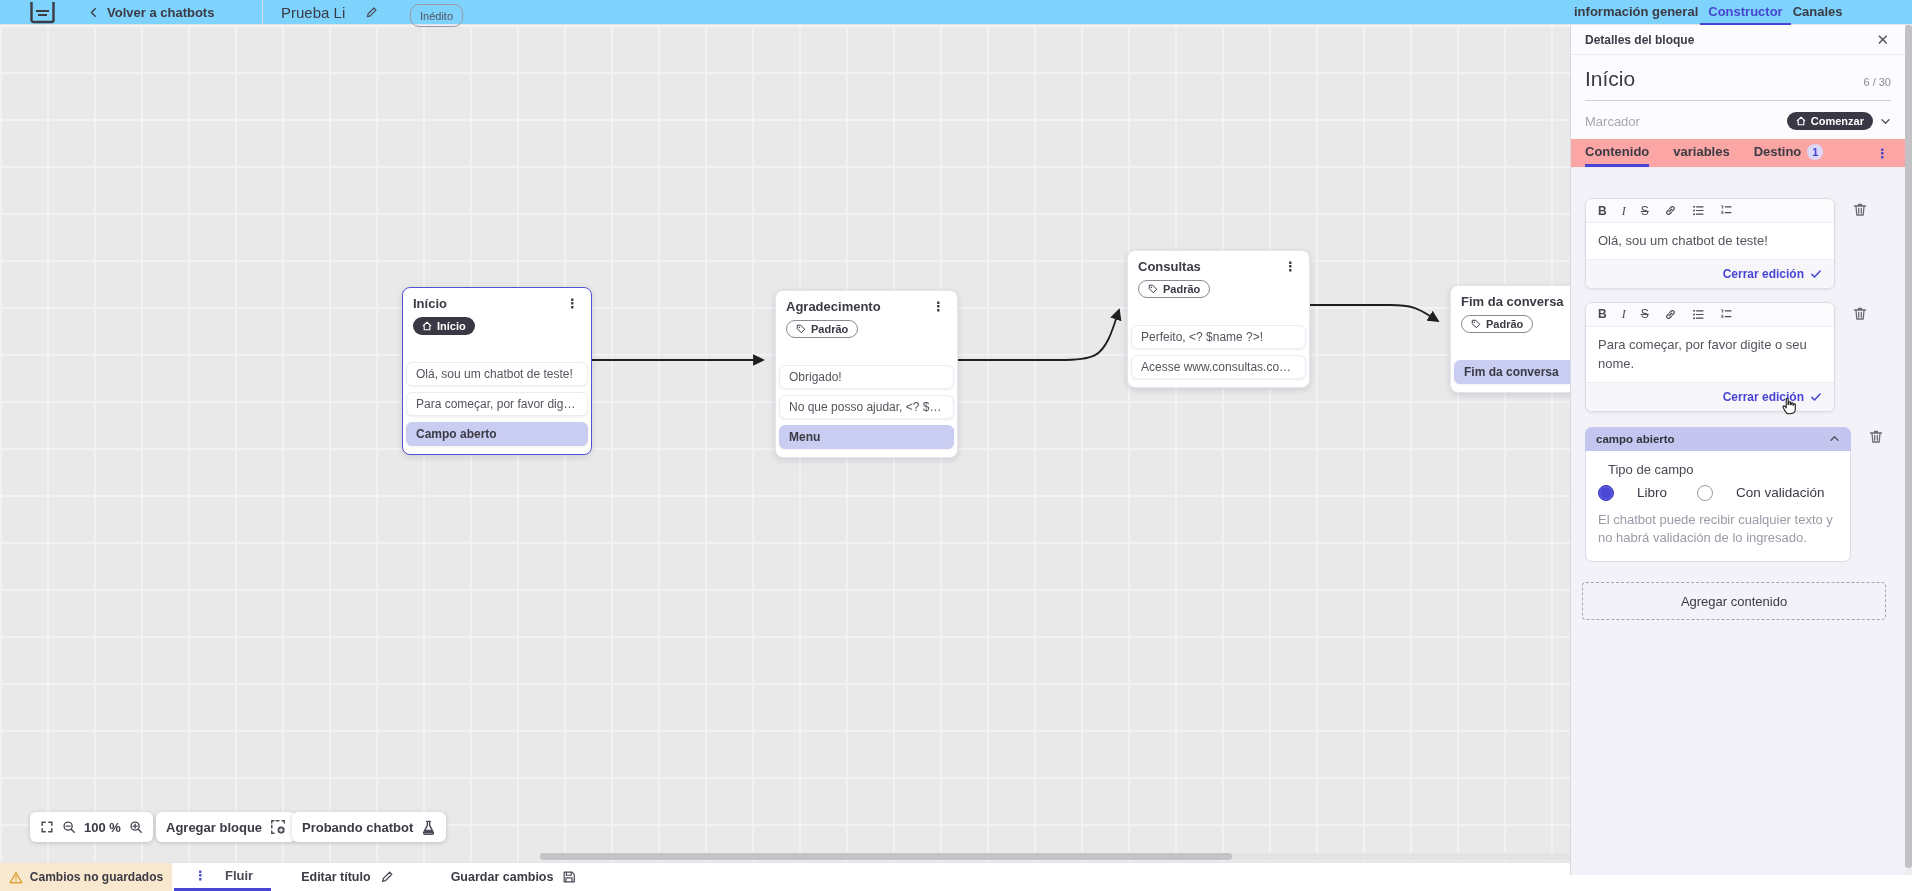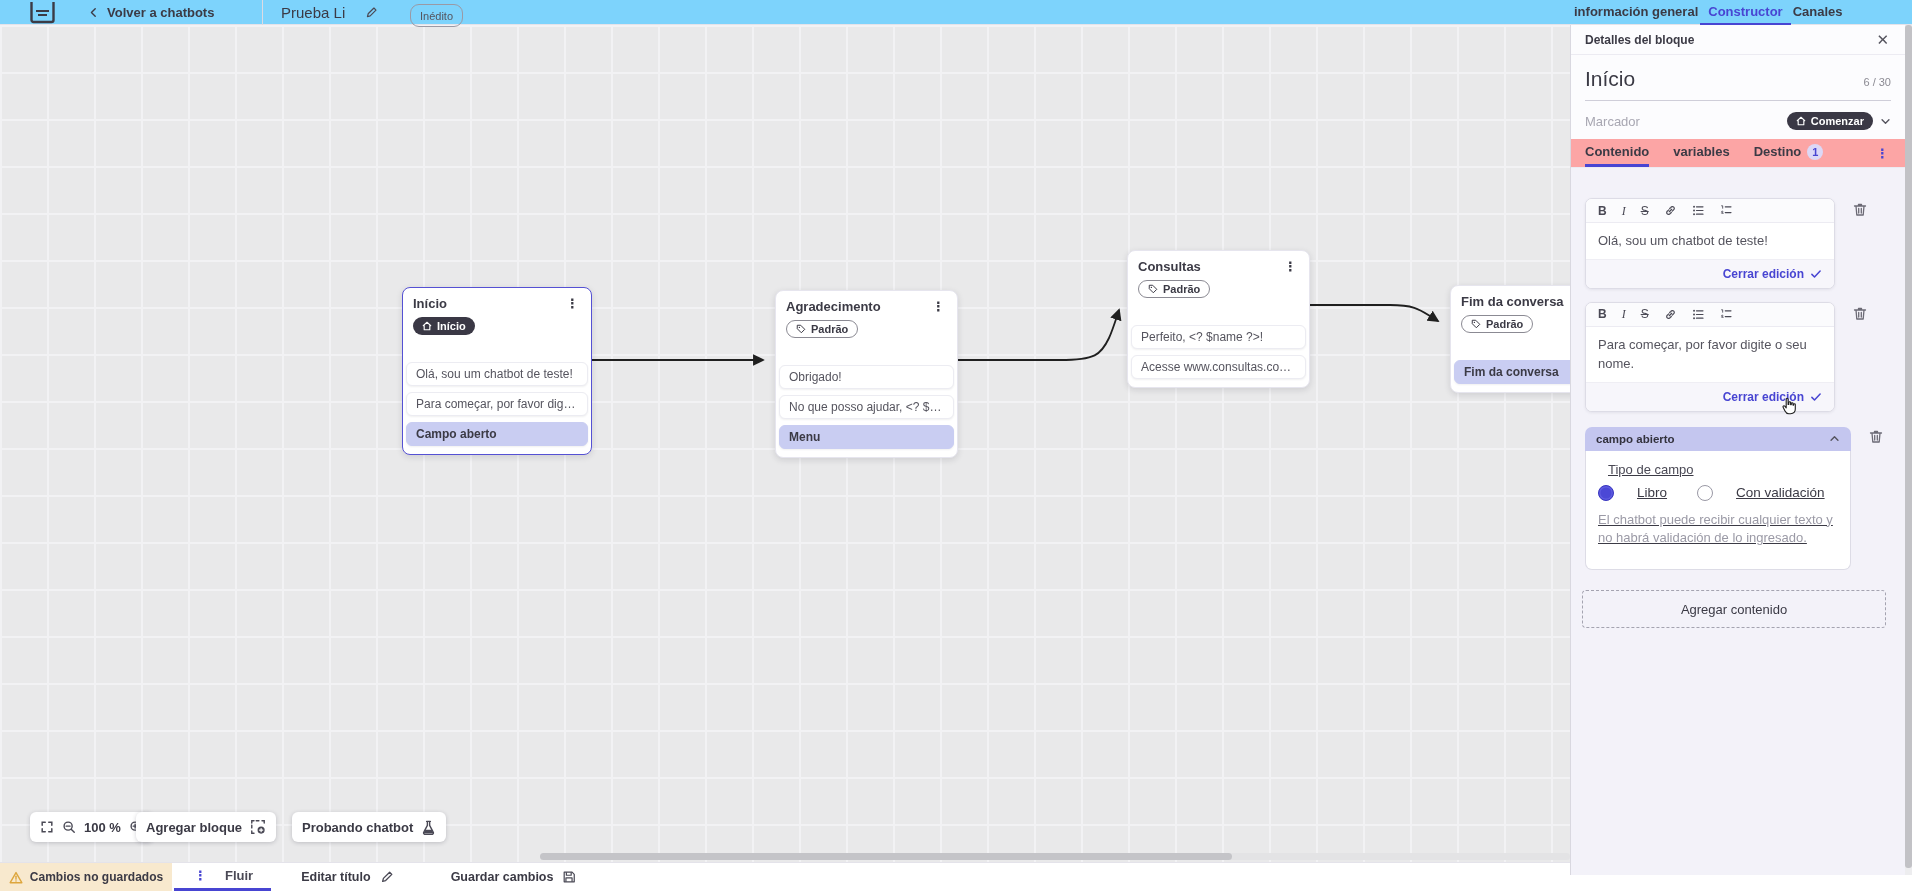--- a/index.html
+++ b/index.html
@@ -48,21 +48,21 @@
   .fb-rows{margin-top:27px;display:flex;flex-direction:column;gap:6px;}
   .fb-row{height:24px;line-height:23px;background:#fff;border:1px solid #ececf2;border-radius:6px;margin:0 3px;padding:0 9px;font-size:12px;color:var(--text-mid);white-space:nowrap;overflow:hidden;text-overflow:ellipsis;box-shadow:0 1px 2px rgba(40,40,60,.07);}
   .fb-row.hl{background:var(--highlight-row-bg);border-color:var(--highlight-row-bg);color:var(--text-dark);font-weight:700;}
 
   
   #canvas-toolbar{position:absolute;left:0;top:787px;width:100%;height:30px;pointer-events:none;}
   .ctb-card{position:absolute;top:0;height:30px;background:#fff;border-radius:6px;box-shadow:0 1px 4px rgba(40,40,60,.22);display:flex;align-items:center;gap:8px;padding:0 10px;pointer-events:auto;cursor:pointer;}
   .ctb-card svg{width:14px;height:14px;color:#4a4955;}
   .ctb-label{font-size:13px;font-weight:700;color:var(--text-dark);white-space:nowrap;}
   #zoom-card{left:30px;}
-  #addblock-card{left:136px;justify-content:flex-end;}
+  #addblock-card{left:156px;justify-content:flex-end;}
   #test-card{left:292px;}
 
   .h-scroll{position:absolute;left:540px;top:828px;width:1030px;height:7px;background:#e3e3e5;border-radius:4px;}
   .h-scroll .thumb{position:absolute;left:0;top:0;height:7px;width:692px;background:#c4c4c8;border-radius:4px;}
 
   
   #panel{position:absolute;left:1570px;top:25px;width:335px;height:850px;background:var(--panel-bg);border-left:1px solid #d9d8e0;z-index:30;overflow:hidden;}
   .panel-head{display:flex;align-items:center;justify-content:space-between;background:#fcfcfe;padding:7px 16px 7px 14px;border-bottom:1px solid #ecebf2;}
   .panel-head .ttl{font-size:12px;font-weight:700;color:var(--text-dark);}
   .close-x{font-size:15px;color:#55545e;cursor:pointer;line-height:1;}
@@ -90,21 +90,21 @@
   .ti.s{text-decoration:line-through;}
   .ed-toolbar svg{width:13px;height:13px;cursor:pointer;}
   .ed-text{background:#fff;padding:8px 12px;font-size:13px;color:var(--text-mid);line-height:1.5;}
   .ed-footer{background:#f7f6fb;border-top:1px solid #efeef4;padding:7px 12px;display:flex;justify-content:flex-end;}
   .close-edit{display:flex;align-items:center;gap:6px;color:var(--accent);font-size:12px;font-weight:700;cursor:pointer;}
   .trash{width:16px;height:17px;color:#6b6a75;margin-left:17px;margin-top:3px;cursor:pointer;flex:none;}
 
   .field-card{width:266px;margin-top:2px;}
   .field-head{display:flex;align-items:center;justify-content:space-between;background:var(--section-header-bg);border-radius:7px 7px 0 0;padding:6px 11px;cursor:pointer;}
   .field-head .lbl{font-size:11.5px;font-weight:700;color:#33323e;}
-  .field-body{background:#fff;border:1px solid var(--border-soft);border-top:none;border-radius:0 0 7px 7px;padding:11px 12px 21px;text-decoration:underline;}
+  .field-body{background:#fff;border:1px solid var(--border-soft);border-top:none;border-radius:0 0 7px 7px;padding:11px 12px 13px;}
   .ftype{font-size:13px;color:#4a4955;margin-left:10px;}
   .radio-row{display:flex;align-items:center;gap:30px;margin:8px 0 10px 0;}
   .radio-opt{display:flex;align-items:center;gap:23px;font-size:13.5px;color:var(--text-dark);cursor:pointer;}
   .radio{width:16px;height:16px;border-radius:50%;border:1.5px solid #9a99a5;background:#fff;flex:none;}
   .radio.sel{border:1.5px solid #3a37c0;background:#4b48d6;box-shadow:inset 0 0 0 1.5px #5f5ce0;}
   .fdesc{font-size:13px;color:#9b9aa6;line-height:1.45;}
 
   .add-content{margin:20px 0 0 -3px;width:304px;height:38px;border:1px dashed #a4a3b0;border-radius:4px;display:flex;align-items:center;justify-content:center;font-size:13px;color:var(--text-dark);cursor:pointer;background:transparent;}
   .cursor-ptr{position:absolute;left:207px;top:228px;width:22px;height:24px;pointer-events:none;}
 

